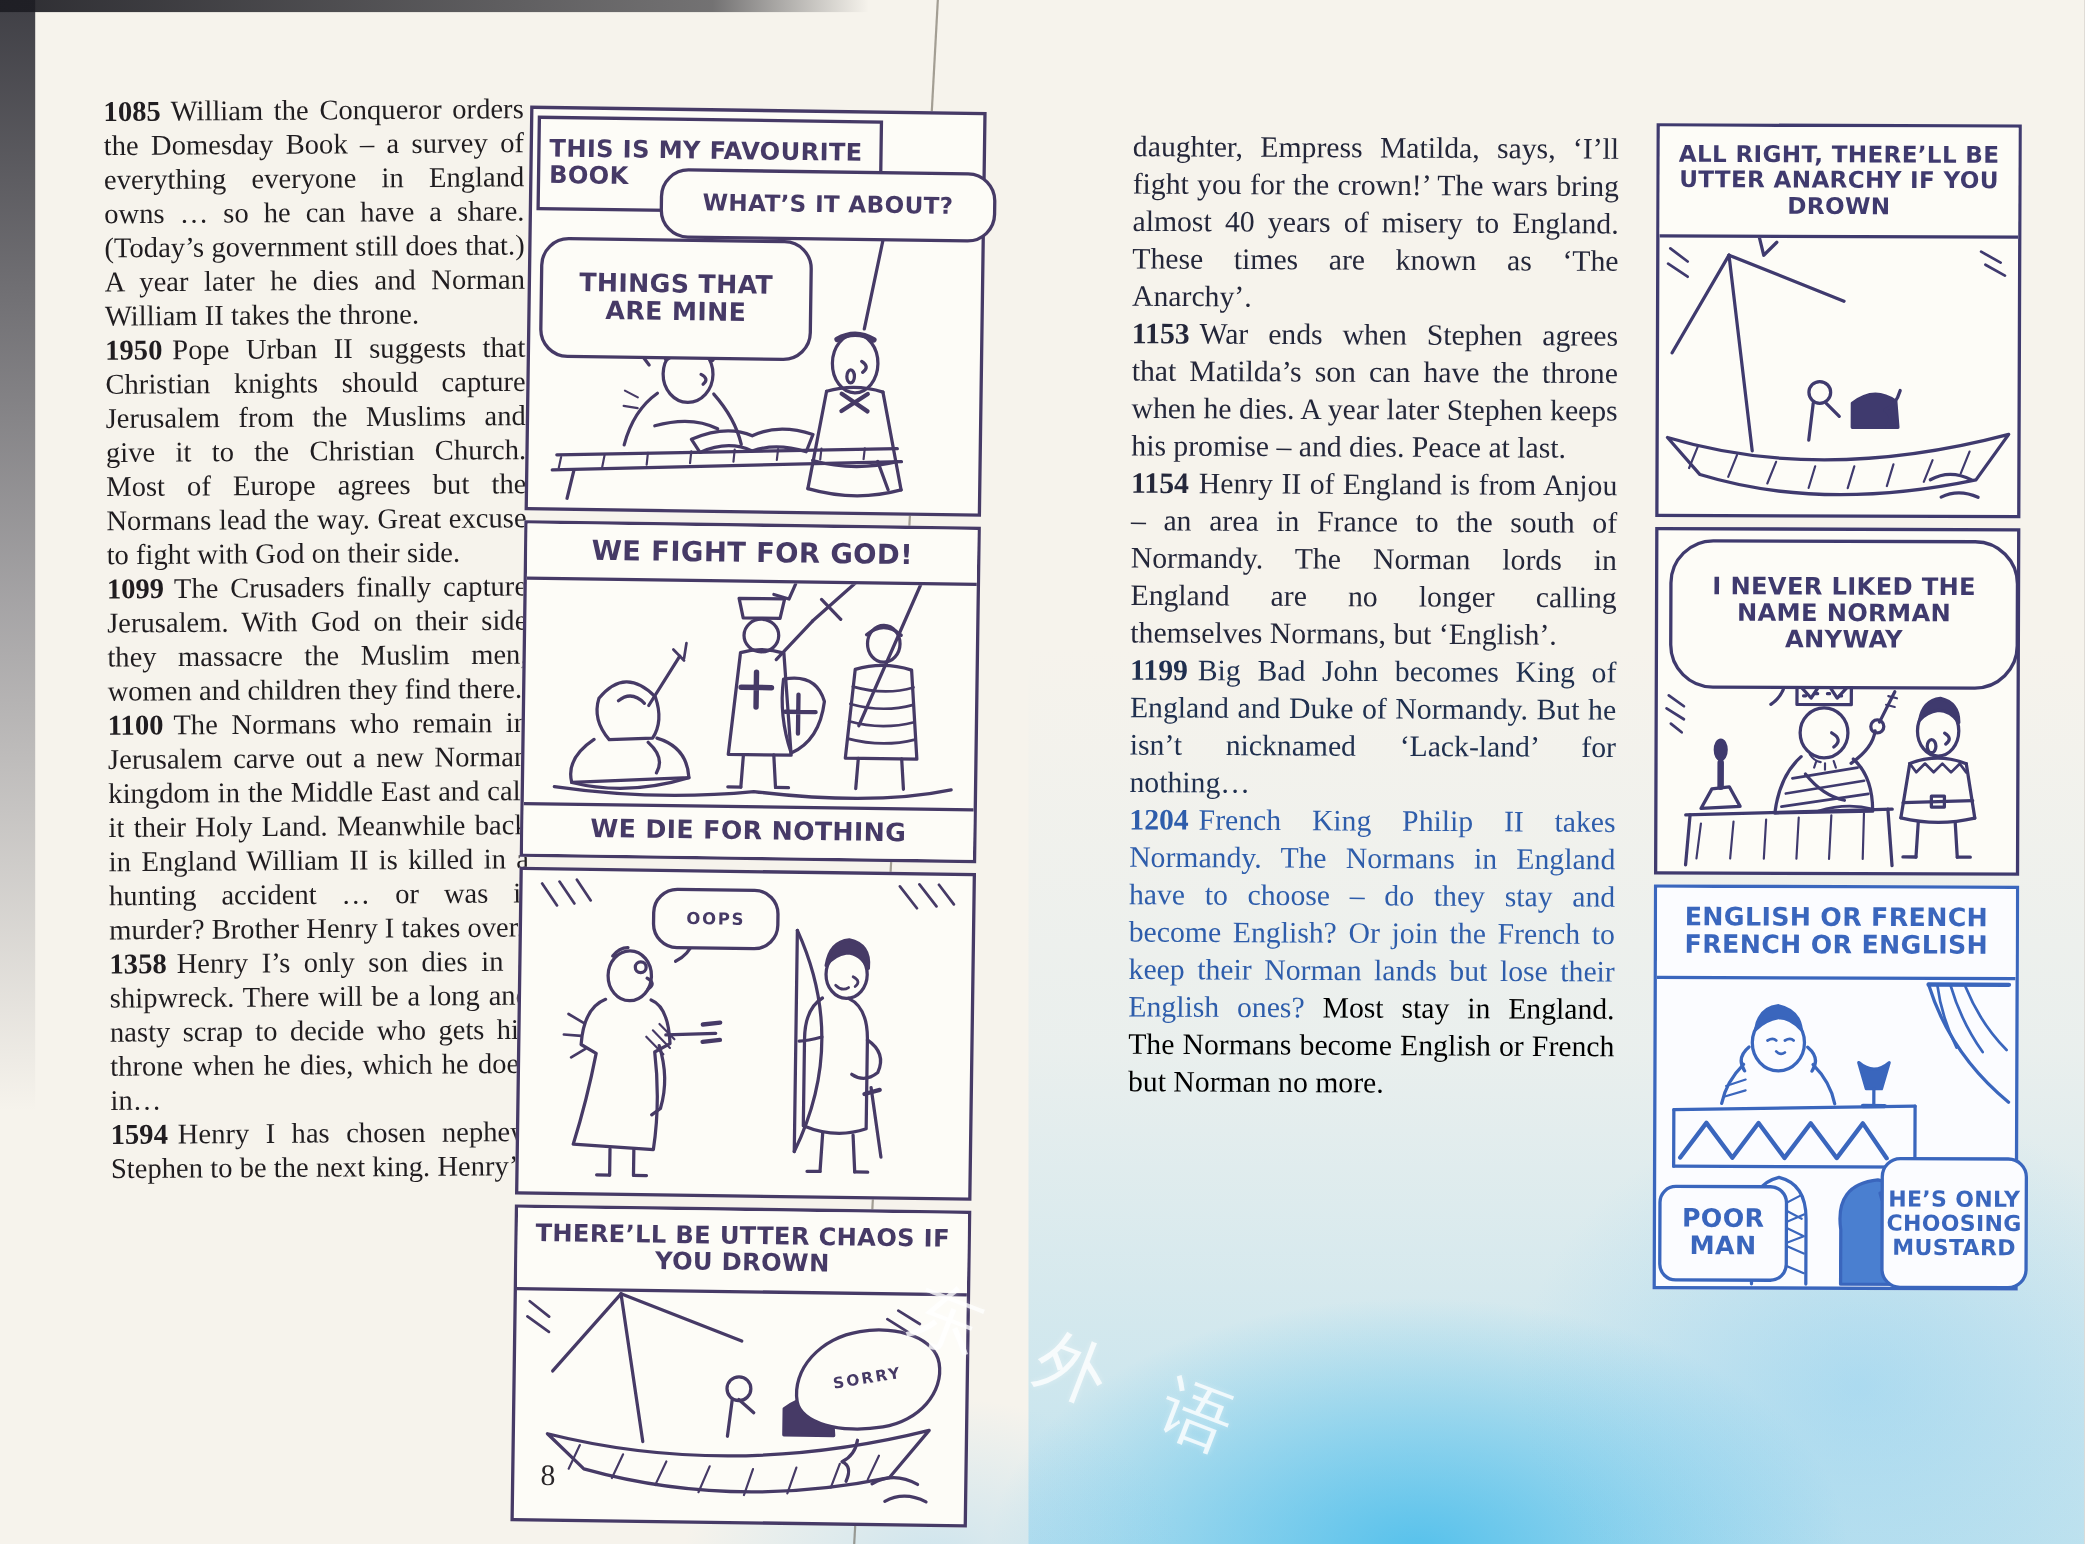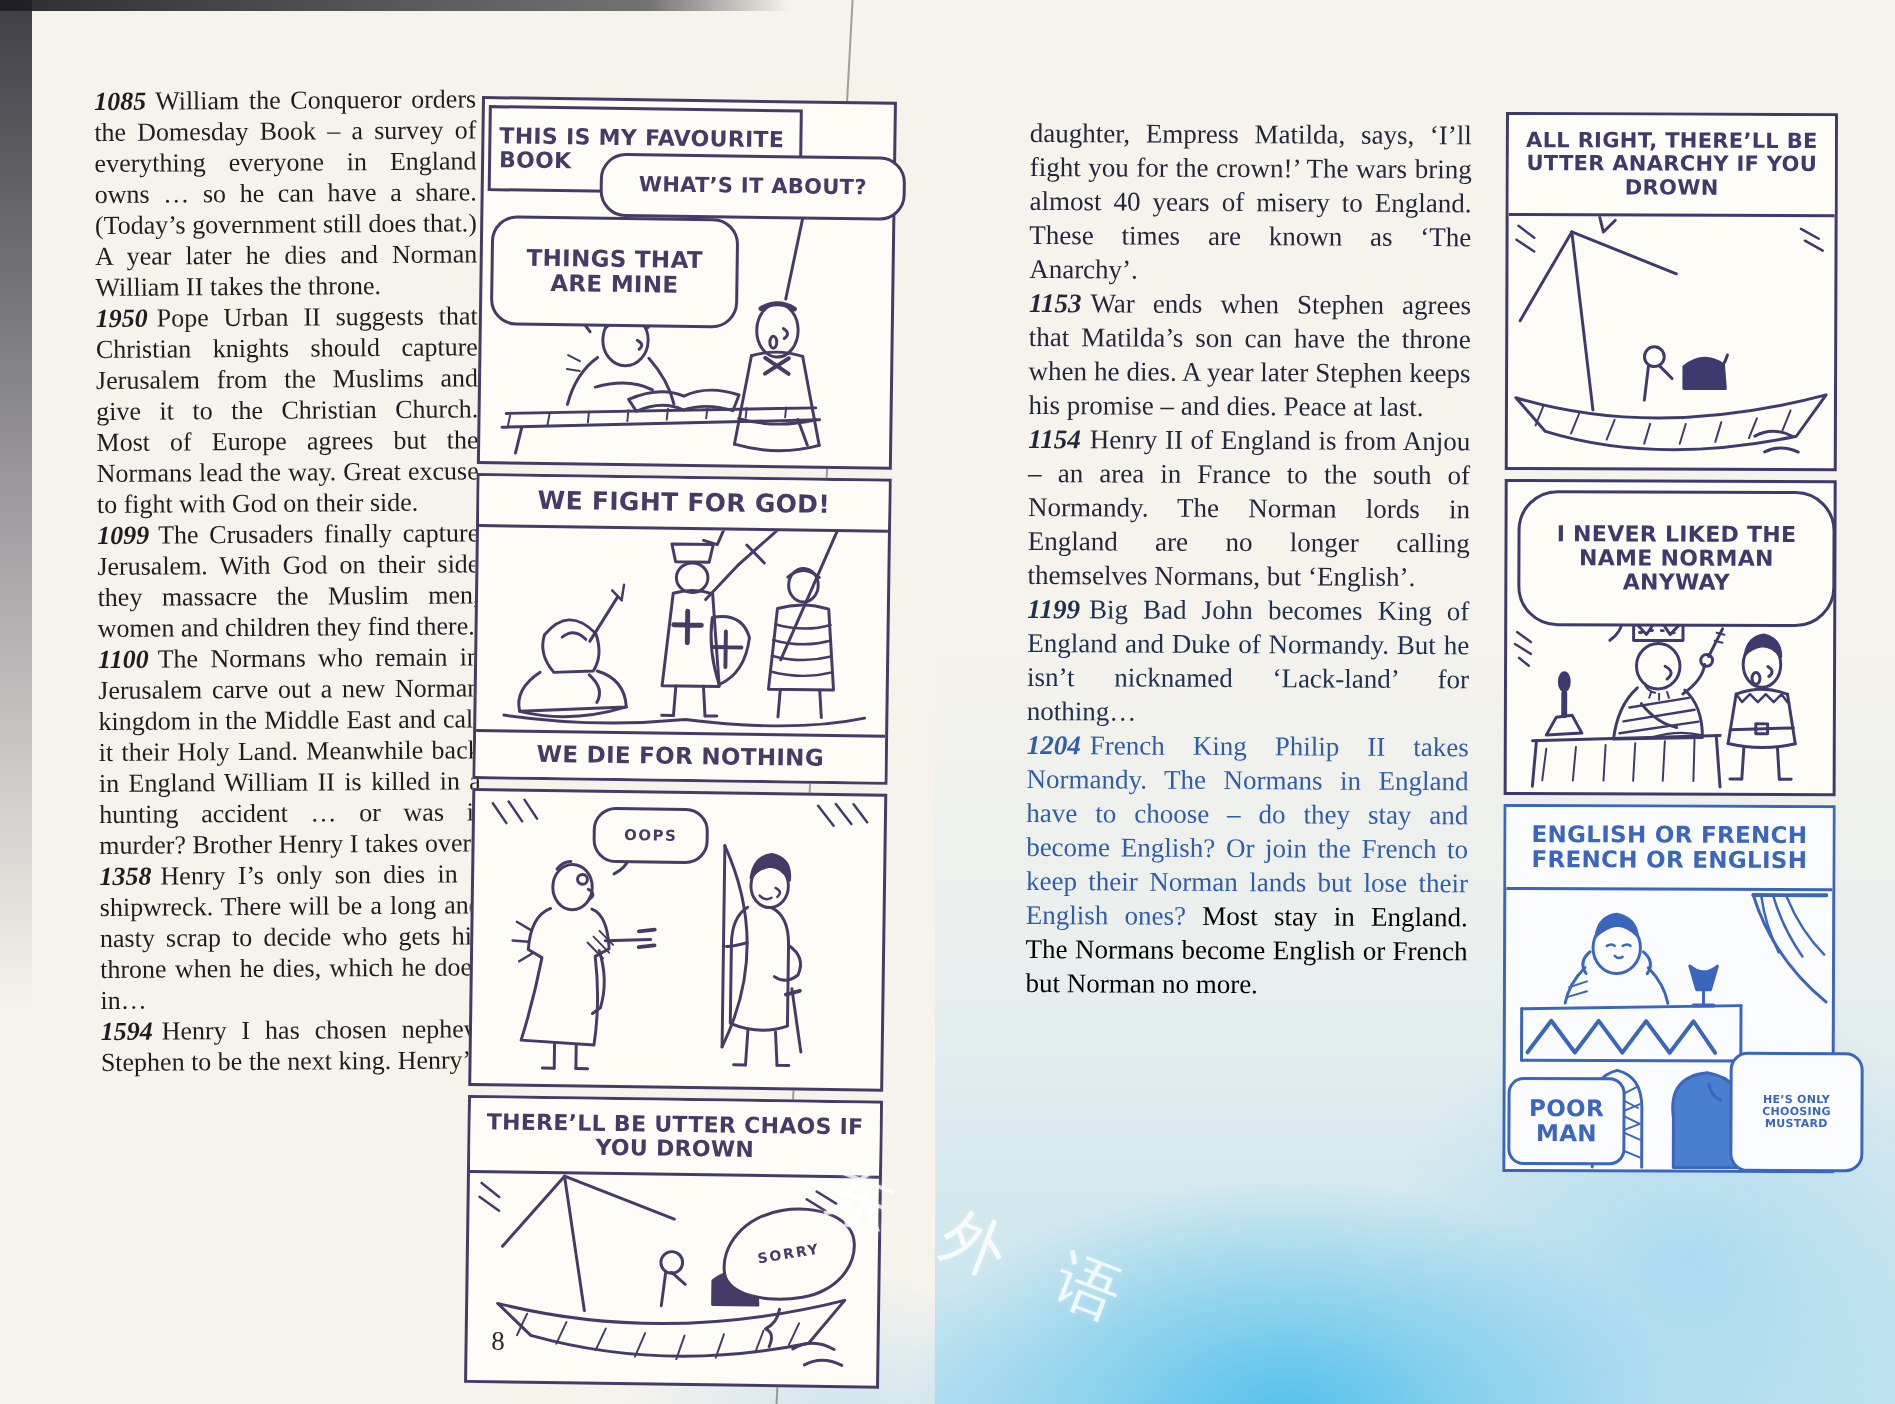--- a/index.html
+++ b/index.html
@@ -19,21 +19,21 @@
   .topedge{position:absolute;left:0;top:0;width:790px;height:11px;
     background:linear-gradient(to right, rgba(28,28,34,.92), rgba(28,28,34,.6) 82%, rgba(28,28,34,0));}
   .gutter{position:absolute;left:852px;top:-8px;width:2px;height:1432px;
     background:rgba(95,88,74,.55);transform:rotate(3.1deg);transform-origin:top left;}
   
   .ltext{position:absolute;left:94px;top:86px;width:382px;font-size:26px;line-height:31px;
     text-align:justify;color:#201d20;transform:rotate(-0.4deg);transform-origin:top left;}
   .rtext{position:absolute;left:1030px;top:116px;width:442px;font-size:27px;line-height:34px;
     text-align:justify;color:#24273a;transform:rotate(0.3deg);transform-origin:top left;}
   .ltext p,.rtext p{margin:0;}
-  .entry b{font-weight:bold;margin-right:9px;font-style:italic;}
+  .entry b{font-weight:bold;margin-right:9px;}
   .c-1199{color:#20304f;}
   .c-1204{color:#2e5dab;}
   .c-bright{color:#000000;}
   .pagenum{position:absolute;left:468px;top:1326px;width:60px;text-align:center;
     font-size:27px;color:#2a272a;}
   
   .lstrip{position:absolute;left:482px;top:96px;width:415px;transform:rotate(0.8deg);transform-origin:top left;}
   .rstrip{position:absolute;left:1506px;top:112px;width:332px;transform:rotate(0.2deg);transform-origin:top left;}
   .panel{position:relative;border:3.5px solid #463a66;background:#fdfcf7;margin-bottom:9px;color:#463a66;}
   .rstrip .panel{border-color:#3f3a6e;color:#3f3a6e;}
@@ -339,19 +339,19 @@
             <path d="M92,280 l42,22 M90,296 l46,22 M90,314 l46,20 M92,334 l44,18 M134,280 l-42,22 M136,298 l-46,20 M136,318 l-46,18" stroke-width="2"></path>
             <path d="M170,362 L170,312 Q164,270 204,266 Q242,272 238,312 L238,362 Z" fill="#4a7fd0"></path>
           </g>
           <path d="M252,336 l20,14 M266,330 l22,14 M282,326 l24,14 M298,322 l24,12" stroke-width="2.5"></path>
           <path d="M96,300 q12,-2 16,-12"></path>
           <path d="M218,294 q-10,-4 -12,-16"></path>
         </g>
       </svg>
       <div class="capstrip top" style="height:80px;font-size:23px;">ENGLISH OR FRENCH FRENCH OR ENGLISH</div>
       <div class="bub" style="left:2px;top:270px;width:100px;height:78px;border-radius:16px;font-size:23px;">POOR MAN</div>
-      <div class="bub" style="left:224px;top:244px;width:116px;height:110px;border-radius:18px;font-size:11px;">HE’S ONLY CHOOSING MUSTARD</div>
+      <div class="bub" style="left:204px;top:244px;width:116px;height:110px;border-radius:18px;font-size:20px;">HE’S ONLY CHOOSING MUSTARD</div>
     </div>
   </div>
 
   <div class="watermark">东外语</div>
 
 </div>
 
 </body></html>

